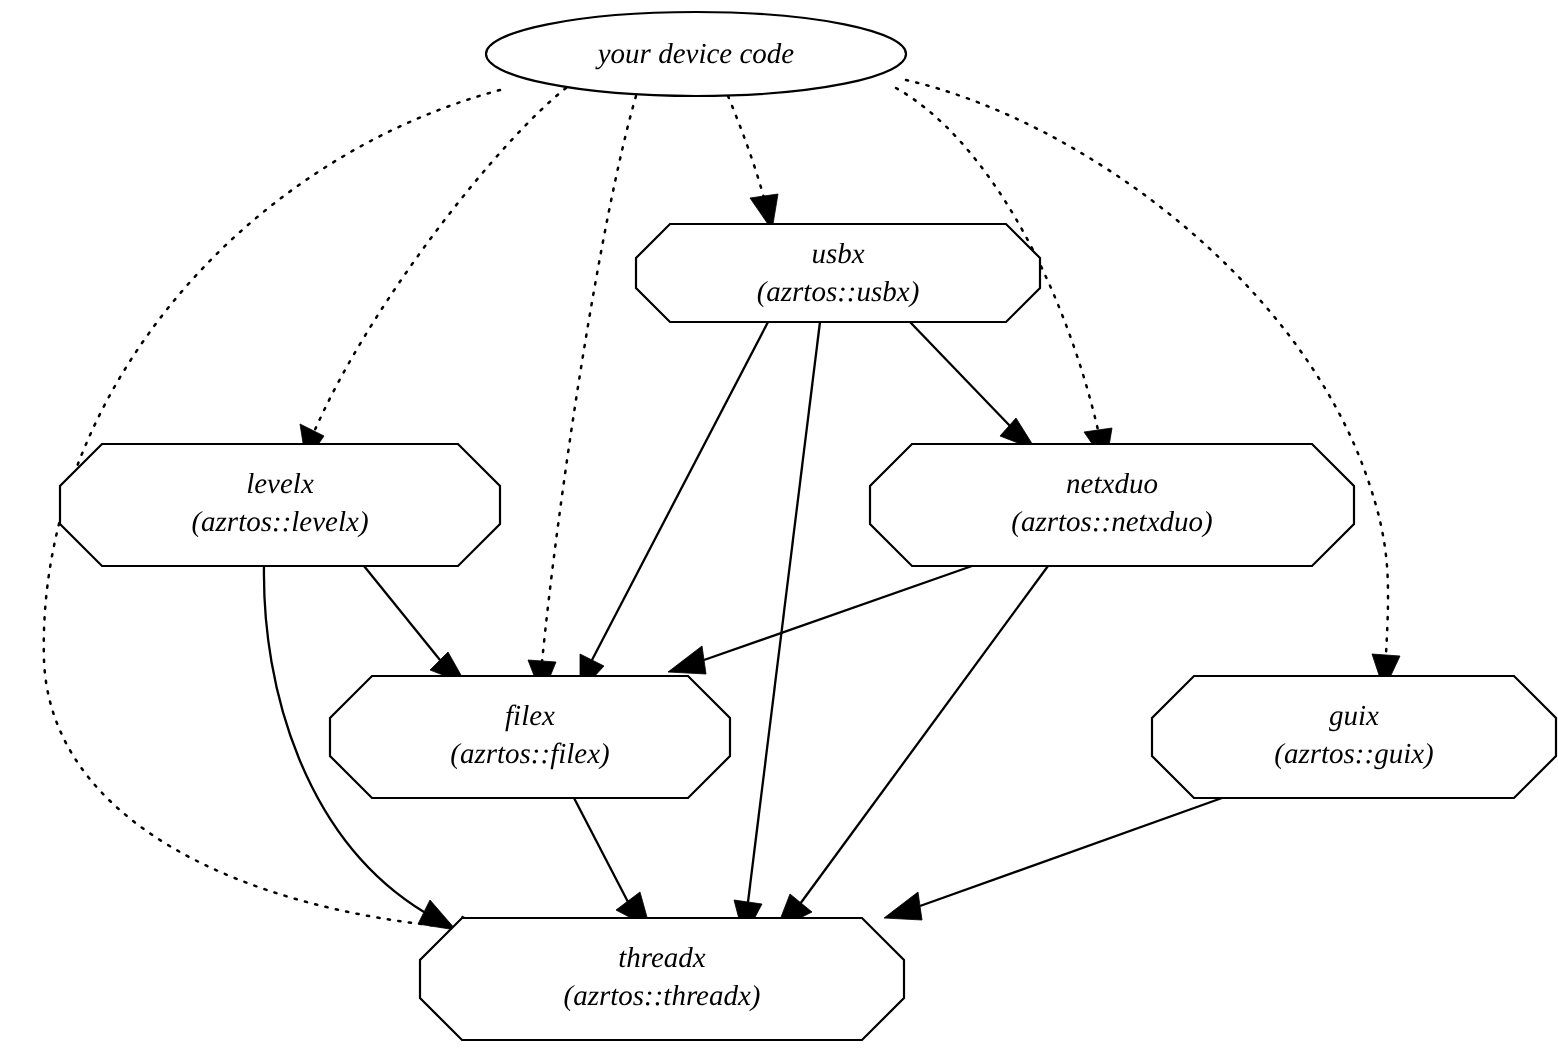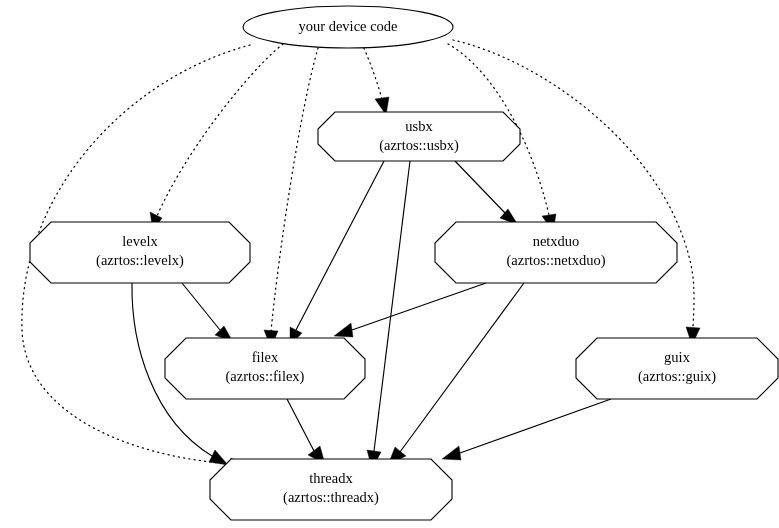--- a/index.html
+++ b/index.html
@@ -7,20 +7,21 @@
     padding: 0;
     background: #ffffff;
   }
   #canvas {
     position: relative;
     width: 779px;
     height: 528px;
     background: #ffffff;
     overflow: hidden;
     font-family: "Liberation Serif", "DejaVu Serif", serif;
+    font-style: italic;
   }
   svg#graph {
     display: block;
     width: 779px;
     height: 528px;
   }
   .node-shape {
     fill: #ffffff;
     stroke: #000000;
     stroke-width: 1.1;

